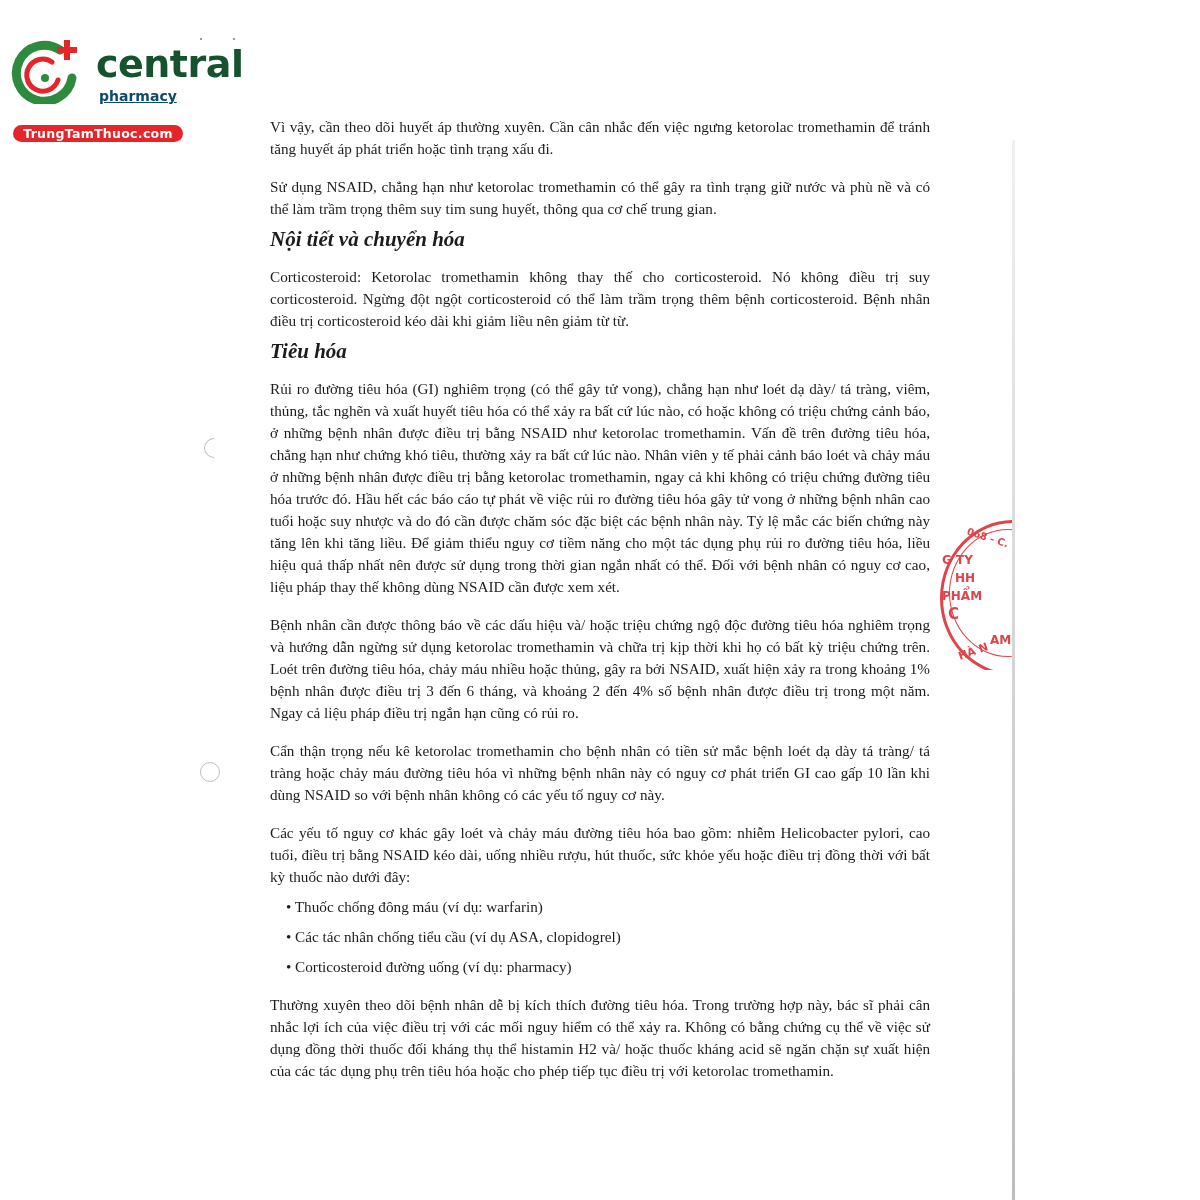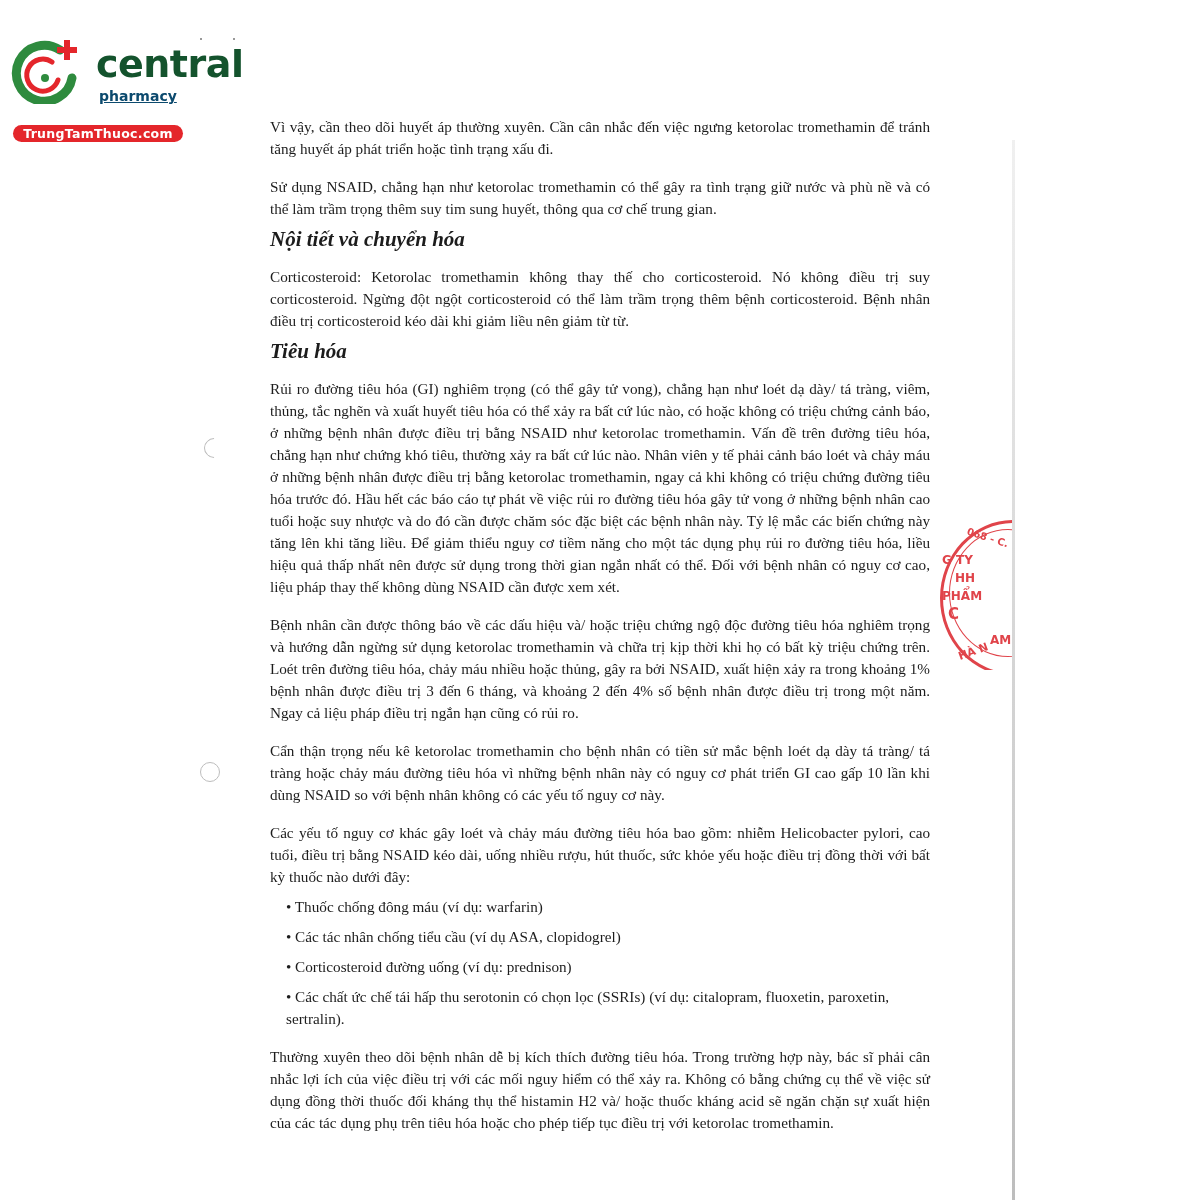--- a/index.html
+++ b/index.html
@@ -67,22 +67,21 @@
 
   <p class="heading">Tiêu hóa</p>
   <p class="para gap">Rủi ro đường tiêu hóa (GI) nghiêm trọng (có thể gây tử vong), chẳng hạn như loét dạ dày/ tá tràng, viêm, thủng, tắc nghẽn và xuất huyết tiêu hóa có thể xảy ra bất cứ lúc nào, có hoặc không có triệu chứng cảnh báo, ở những bệnh nhân được điều trị bằng NSAID như ketorolac tromethamin. Vấn đề trên đường tiêu hóa, chẳng hạn như chứng khó tiêu, thường xảy ra bất cứ lúc nào. Nhân viên y tế phải cảnh báo loét và chảy máu ở những bệnh nhân được điều trị bằng ketorolac tromethamin, ngay cả khi không có triệu chứng đường tiêu hóa trước đó. Hầu hết các báo cáo tự phát về việc rủi ro đường tiêu hóa gây tử vong ở những bệnh nhân cao tuổi hoặc suy nhược và do đó cần được chăm sóc đặc biệt các bệnh nhân này. Tỷ lệ mắc các biến chứng này tăng lên khi tăng liều. Để giảm thiểu nguy cơ tiềm năng cho một tác dụng phụ rủi ro đường tiêu hóa, liều hiệu quả thấp nhất nên được sử dụng trong thời gian ngắn nhất có thể. Đối với bệnh nhân có nguy cơ cao, liệu pháp thay thế không dùng NSAID cần được xem xét.</p>
   <p class="para gap">Bệnh nhân cần được thông báo về các dấu hiệu và/ hoặc triệu chứng ngộ độc đường tiêu hóa nghiêm trọng và hướng dẫn ngừng sử dụng ketorolac tromethamin và chữa trị kịp thời khi họ có bất kỳ triệu chứng trên. Loét trên đường tiêu hóa, chảy máu nhiều hoặc thủng, gây ra bởi NSAID, xuất hiện xảy ra trong khoảng 1% bệnh nhân được điều trị 3 đến 6 tháng, và khoảng 2 đến 4% số bệnh nhân được điều trị trong một năm. Ngay cả liệu pháp điều trị ngắn hạn cũng có rủi ro.</p>
   <p class="para gap">Cẩn thận trọng nếu kê ketorolac tromethamin cho bệnh nhân có tiền sử mắc bệnh loét dạ dày tá tràng/ tá tràng hoặc chảy máu đường tiêu hóa vì những bệnh nhân này có nguy cơ phát triển GI cao gấp 10 lần khi dùng NSAID so với bệnh nhân không có các yếu tố nguy cơ này.</p>
   <p class="para gap">Các yếu tố nguy cơ khác gây loét và chảy máu đường tiêu hóa bao gồm: nhiễm Helicobacter pylori, cao tuổi, điều trị bằng NSAID kéo dài, uống nhiều rượu, hút thuốc, sức khỏe yếu hoặc điều trị đồng thời với bất kỳ thuốc nào dưới đây:</p>
 
   <div>
     <p class="bullet">• Thuốc chống đông máu (ví dụ: warfarin)</p>
     <p class="bullet">• Các tác nhân chống tiểu cầu (ví dụ ASA, clopidogrel)</p>
-    <p class="bullet">• Corticosteroid đường uống (ví dụ: prednison)</p>
-    <p class="bullet">• Các chất ức chế tái hấp thu serotonin có chọn lọc (SSRIs) (ví dụ: citalopram, fluoxetin, paroxetin, sertralin).</p>
+    <p class="bullet">• Corticosteroid đường uống (ví dụ: pharmacy)</p>
   </div>
 
   <p class="para gap">Thường xuyên theo dõi bệnh nhân dễ bị kích thích đường tiêu hóa. Trong trường hợp này, bác sĩ phải cân nhắc lợi ích của việc điều trị với các mối nguy hiểm có thể xảy ra. Không có bằng chứng cụ thể về việc sử dụng đồng thời thuốc đối kháng thụ thể histamin H2 và/ hoặc thuốc kháng acid sẽ ngăn chặn sự xuất hiện của các tác dụng phụ trên tiêu hóa hoặc cho phép tiếp tục điều trị với ketorolac tromethamin.</p>
 </div>
 
 <div class="stamp">
   <div class="stamp-inner"></div>
   <div class="stamp-ring"></div>
   <div class="stamp-text" style="left:26px; top:10px; font-size:10px; transform:rotate(18deg);">068 - C.</div>
   <div class="stamp-text" style="left:2px; top:32px;">G TY</div>

